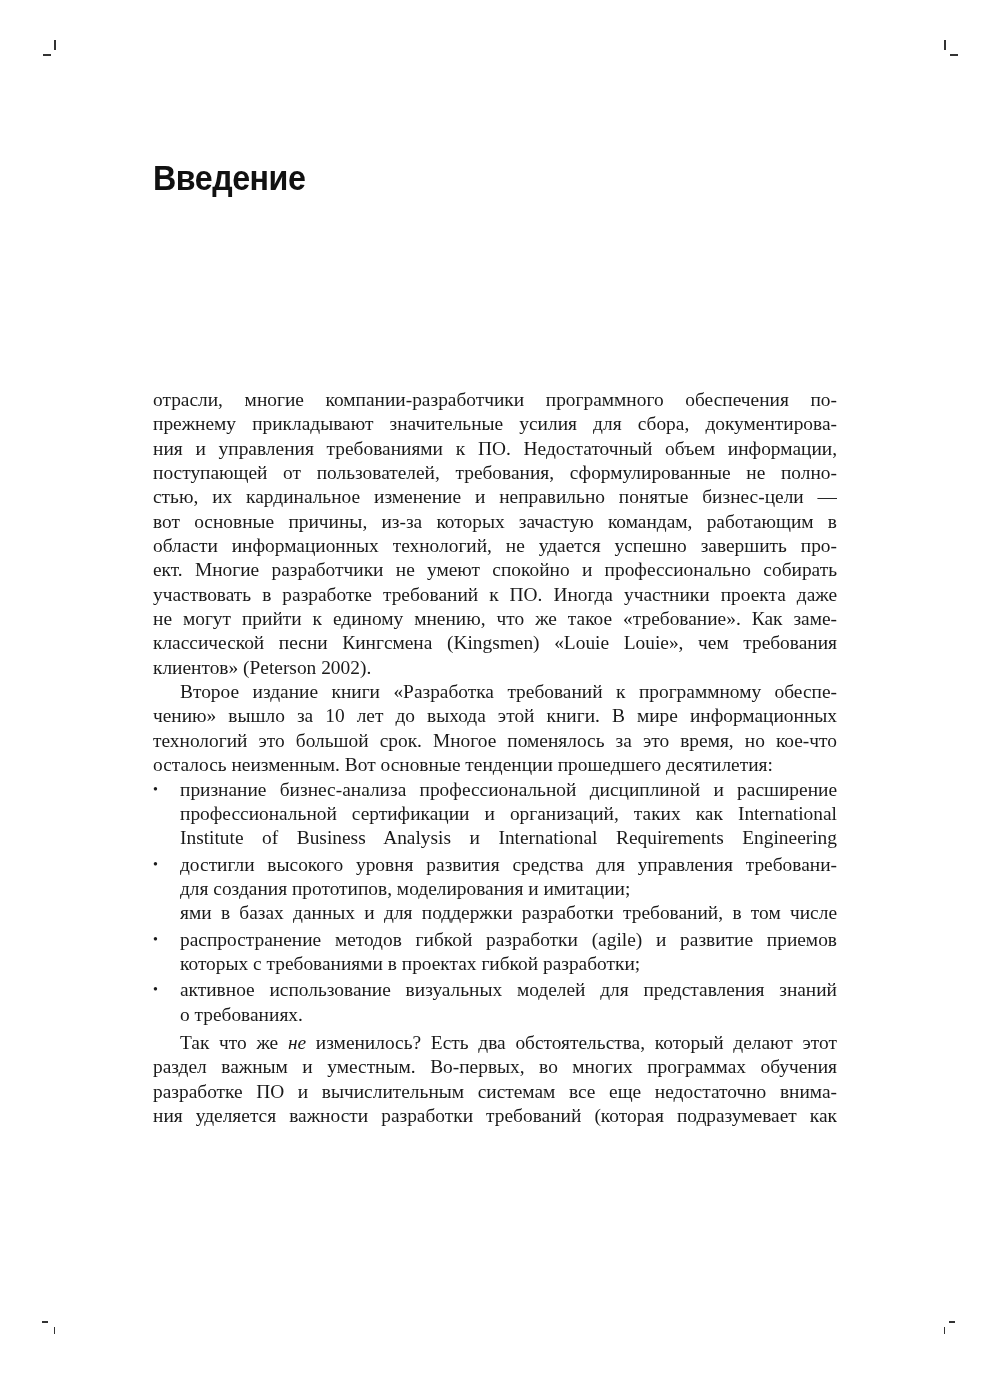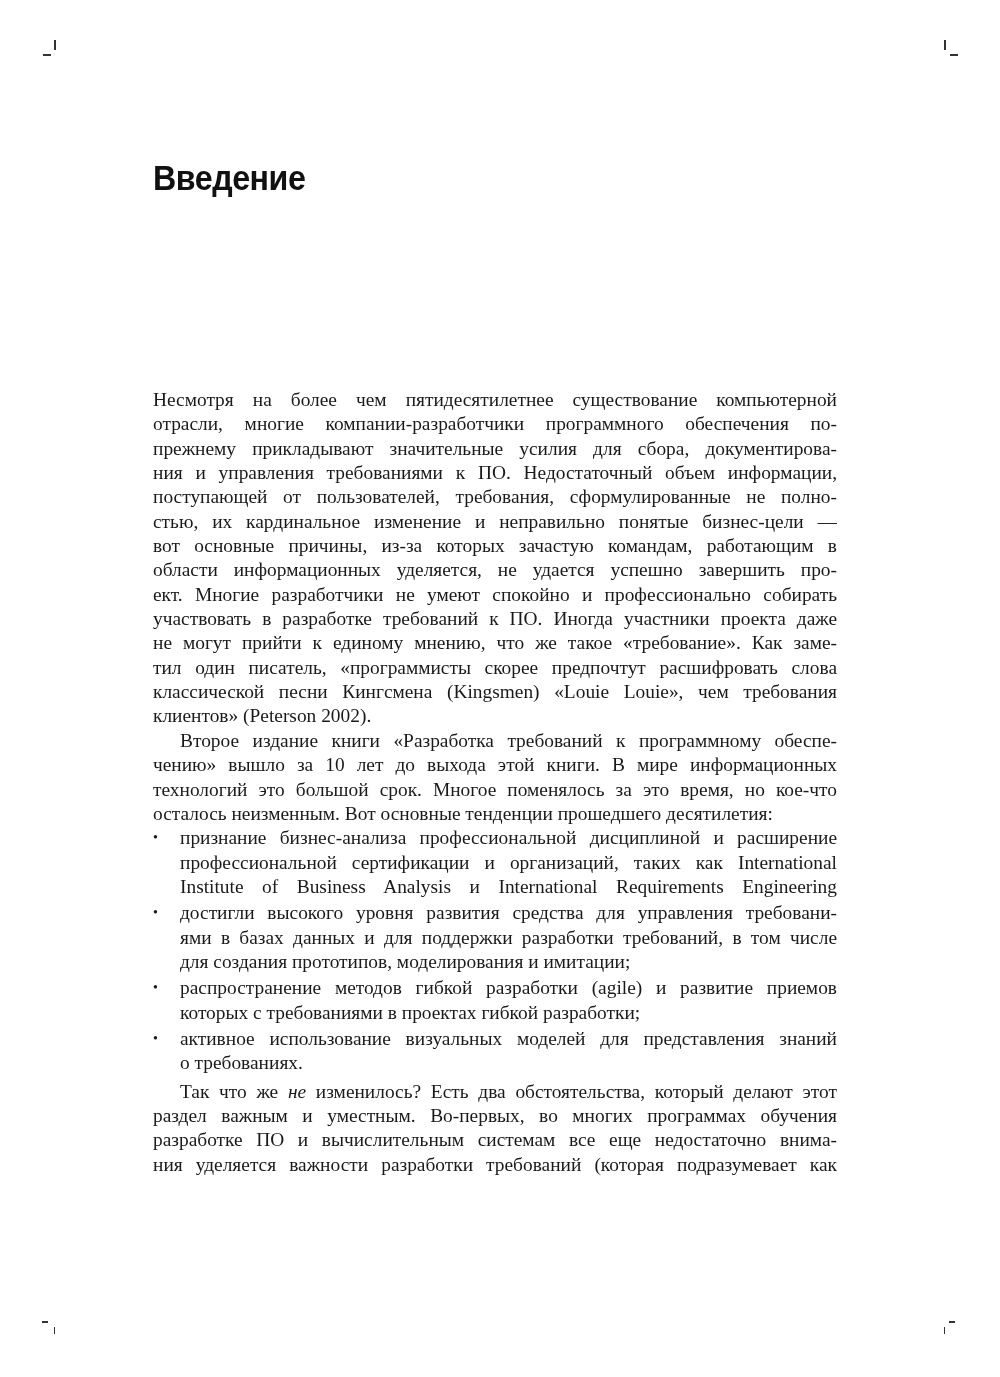--- a/index.html
+++ b/index.html
@@ -35,32 +35,30 @@
 <div class="crop" style="left:950px;top:54px;width:8px;height:1.5px;"></div>
 <div class="crop" style="left:42px;top:1321px;width:6px;height:1.5px;"></div>
 <div class="crop" style="left:54px;top:1327px;width:1px;height:7px;"></div>
 <div class="crop" style="left:949px;top:1321px;width:6px;height:1.5px;"></div>
 <div class="crop" style="left:944px;top:1327px;width:1px;height:7px;"></div>
 
 <h1 class="title">Введение</h1>
 
 <div class="body-text">
   <div>
-    <span class="line">Несмотря на более чем пятидесятилетнее существование компьютерной</span>
     <span class="line">отрасли, многие компании-разработчики программного обеспечения по-</span>
     <span class="line">прежнему прикладывают значительные усилия для сбора, документирова-</span>
     <span class="line">ния и управления требованиями к ПО. Недостаточный объем информации,</span>
     <span class="line">поступающей от пользователей, требования, сформулированные не полно-</span>
     <span class="line">стью, их кардинальное изменение и неправильно понятые бизнес-цели —</span>
     <span class="line">вот основные причины, из-за которых зачастую командам, работающим в</span>
-    <span class="line">области информационных уделяется, не удается успешно завершить про-</span>
+    <span class="line">области информационных технологий, не удается успешно завершить про-</span>
     <span class="line">ект. Многие разработчики не умеют спокойно и профессионально собирать</span>
     <span class="line">участвовать в разработке требований к ПО. Иногда участники проекта даже</span>
     <span class="line">не могут прийти к единому мнению, что же такое «требование». Как заме-</span>
-    <span class="line">тил один писатель, «программисты скорее предпочтут расшифровать слова</span>
     <span class="line">классической песни Кингсмена (Kingsmen) «Louie Louie», чем требования</span>
     <span class="line last">клиентов» (Peterson 2002).</span>
   </div>
 
   <div>
     <span class="line indent">Второе издание книги «Разработка требований к программному обеспе-</span>
     <span class="line">чению» вышло за 10 лет до выхода этой книги.  В мире информационных</span>
     <span class="line">технологий это большой срок. Многое поменялось за это время, но кое-что</span>
     <span class="line last">осталось неизменным. Вот основные тенденции прошедшего десятилетия:</span>
   </div>
@@ -68,22 +66,22 @@
   <div>
     <div class="bullet-item">
       <span class="bullet">•</span>
       <span class="line">признание бизнес-анализа профессиональной дисциплиной и расширение</span>
       <span class="line">профессиональной сертификации и организаций, таких как International</span>
       <span class="line">Institute of Business Analysis и International Requirements Engineering</span>
     </div>
     <div class="bullet-item" style="margin-top:2px;">
       <span class="bullet">•</span>
       <span class="line">достигли высокого уровня развития средства для управления требовани-</span>
+      <span class="line last">для создания прототипов, моделирования и имитации;</span>
       <span class="line">ями в базах данных и для поддержки разработки требований, в том числе</span>
-      <span class="line last">для создания прототипов, моделирования и имитации;</span>
     </div>
     <div class="bullet-item" style="margin-top:2px;">
       <span class="bullet">•</span>
       <span class="line">распространение методов гибкой разработки (agile) и развитие приемов</span>
       <span class="line last">которых с требованиями в проектах гибкой разработки;</span>
     </div>
     <div class="bullet-item" style="margin-top:2px;">
       <span class="bullet">•</span>
       <span class="line">активное использование визуальных моделей для представления знаний</span>
       <span class="line last">о требованиях.</span>

